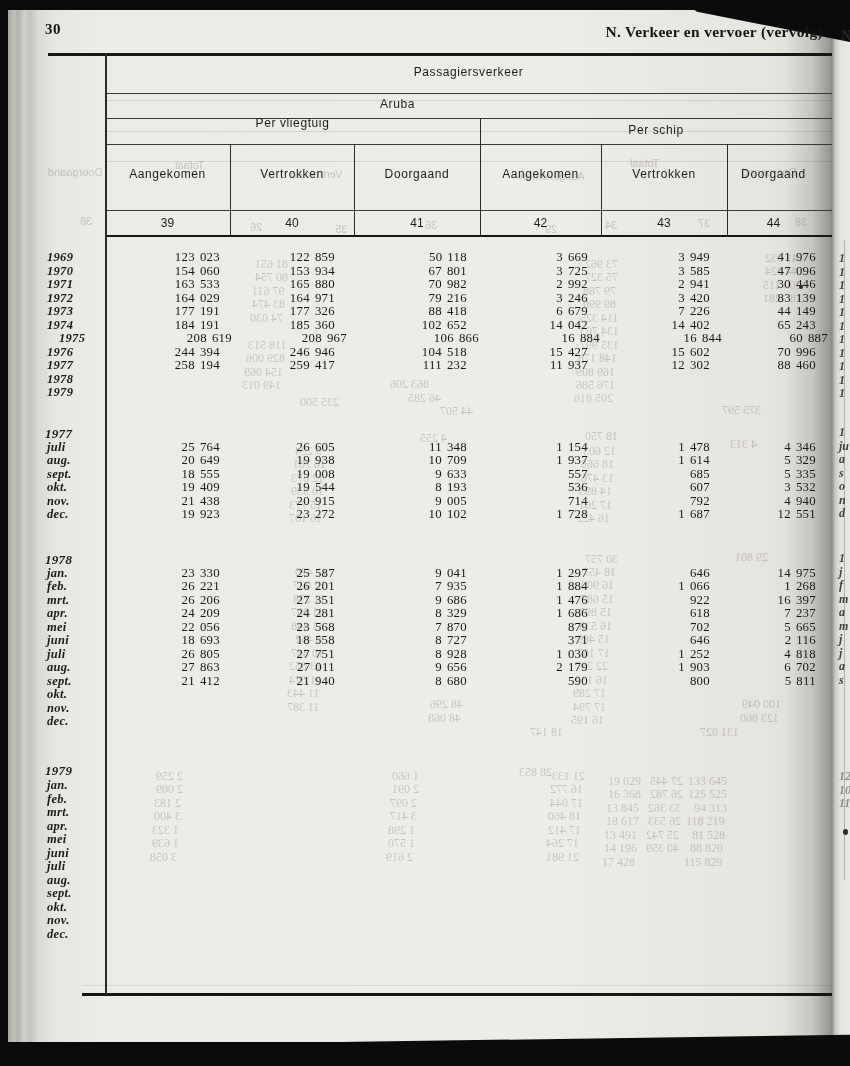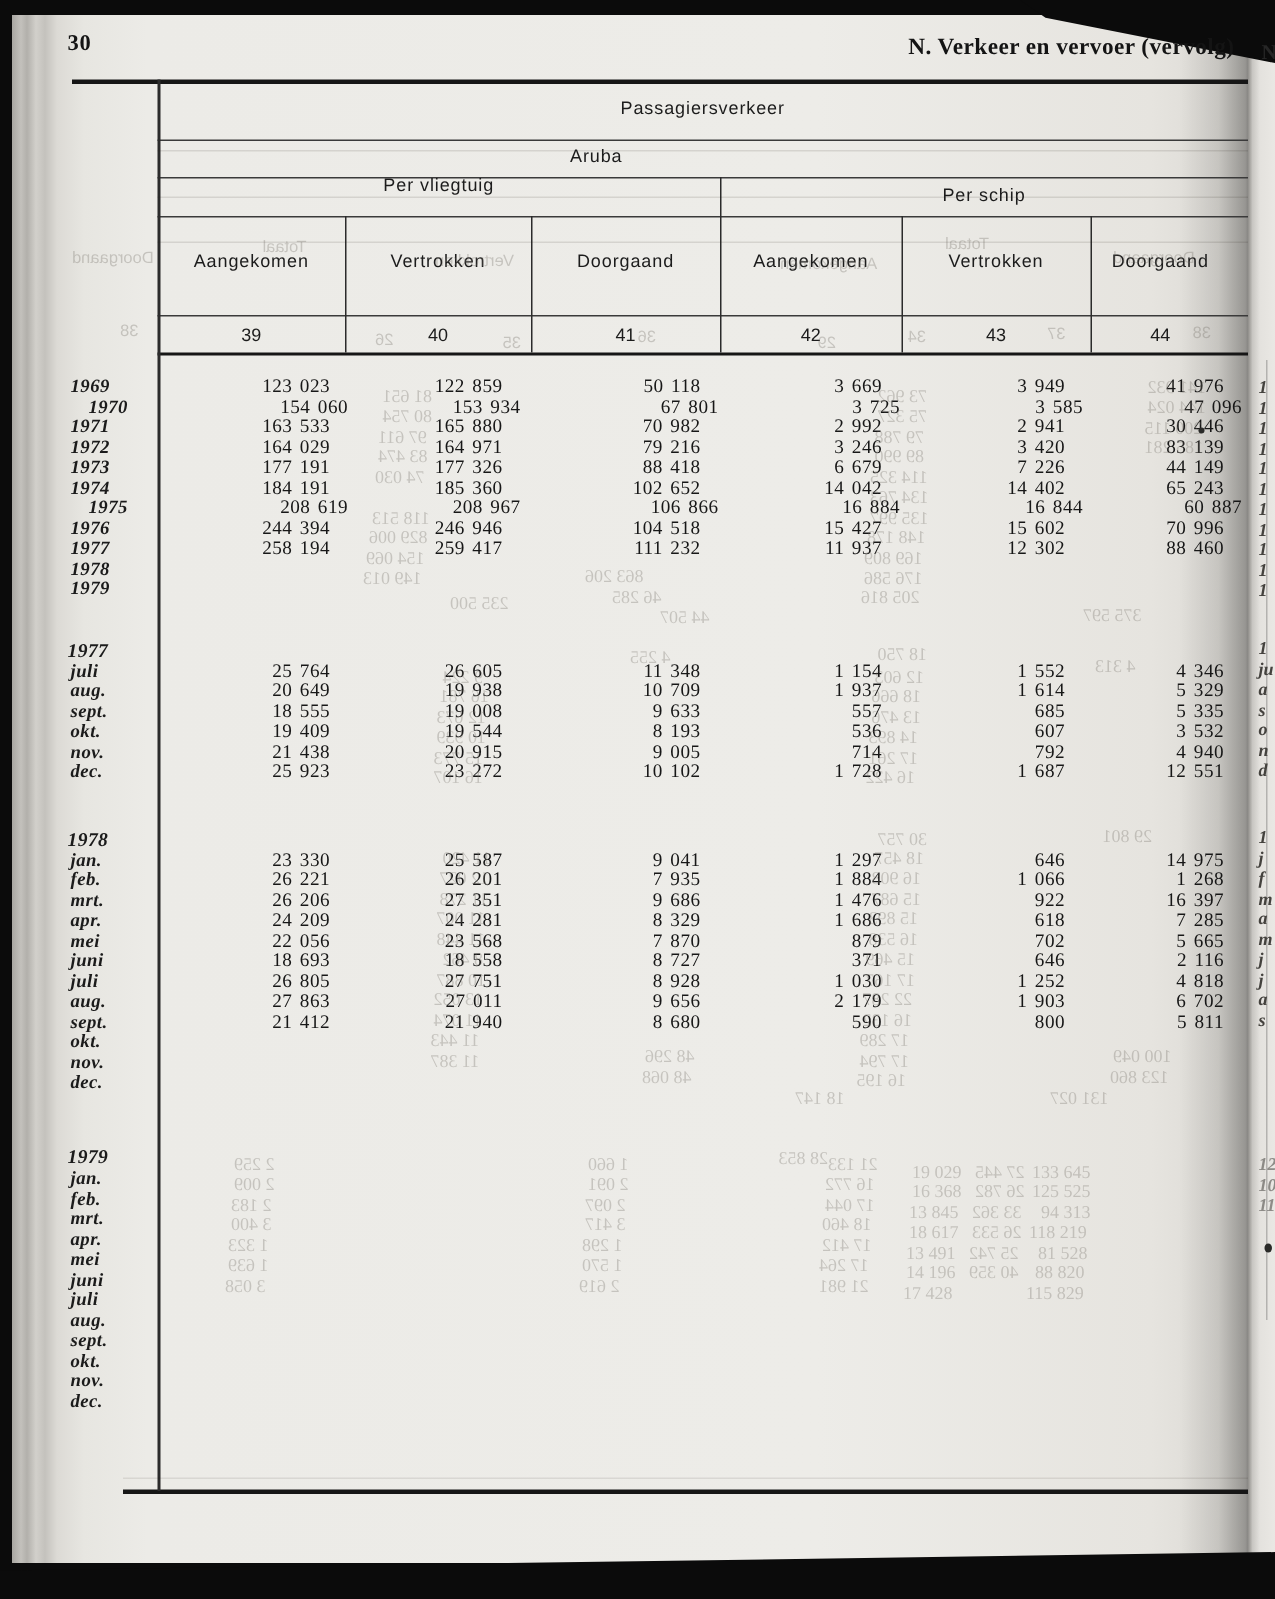--- a/index.html
+++ b/index.html
@@ -117,21 +117,21 @@
 <div id="tbody">
     <div class="row" style="left: 45px; top: 250px; width: 775px;">
       <span class="stub">1969</span>
       <span class="val">123 023</span>
       <span class="val">122 859</span>
       <span class="val">50 118</span>
       <span class="val">3 669</span>
       <span class="val">3 949</span>
       <span class="val">41 976</span>
     </div>
-    <div class="row" style="left: 45px; top: 263.5px; width: 775px; margin-left: 12px;">
+    <div class="row" style="left: 45px; top: 263.5px; width: 775px;">
       <span class="stub">1970</span>
       <span class="val">154 060</span>
       <span class="val">153 934</span>
       <span class="val">67 801</span>
       <span class="val">3 725</span>
       <span class="val">3 585</span>
       <span class="val">47 096</span>
     </div>
     <div class="row" style="left: 45px; top: 277px; width: 775px;">
       <span class="stub">1971</span>
@@ -214,21 +214,21 @@
       <span class="val"></span>
       <span class="val"></span>
     </div>
     <div class="sec-label" style="left: 45px; top: 426px;">1977</div>
     <div class="row" style="left: 45px; top: 439.5px; width: 775px;">
       <span class="stub">juli</span>
       <span class="val">25 764</span>
       <span class="val">26 605</span>
       <span class="val">11 348</span>
       <span class="val">1 154</span>
-      <span class="val">1 552</span>
+      <span class="val">1 478</span>
       <span class="val">4 346</span>
     </div>
     <div class="row" style="left: 45px; top: 453px; width: 775px;">
       <span class="stub">aug.</span>
       <span class="val">20 649</span>
       <span class="val">19 938</span>
       <span class="val">10 709</span>
       <span class="val">1 937</span>
       <span class="val">1 614</span>
       <span class="val">5 329</span>
@@ -255,21 +255,21 @@
       <span class="stub">nov.</span>
       <span class="val">21 438</span>
       <span class="val">20 915</span>
       <span class="val">9 005</span>
       <span class="val">714</span>
       <span class="val">792</span>
       <span class="val">4 940</span>
     </div>
     <div class="row" style="left: 45px; top: 507px; width: 775px;">
       <span class="stub">dec.</span>
-      <span class="val">25 923</span>
+      <span class="val">19 923</span>
       <span class="val">23 272</span>
       <span class="val">10 102</span>
       <span class="val">1 728</span>
       <span class="val">1 687</span>
       <span class="val">12 551</span>
     </div>
     <div class="sec-label" style="left: 45px; top: 552px;">1978</div>
     <div class="row" style="left: 45px; top: 565.5px; width: 775px;">
       <span class="stub">jan.</span>
       <span class="val">23 330</span>
@@ -297,21 +297,21 @@
       <span class="val">922</span>
       <span class="val">16 397</span>
     </div>
     <div class="row" style="left: 45px; top: 606px; width: 775px;">
       <span class="stub">apr.</span>
       <span class="val">24 209</span>
       <span class="val">24 281</span>
       <span class="val">8 329</span>
       <span class="val">1 686</span>
       <span class="val">618</span>
-      <span class="val">7 285</span>
+      <span class="val">7 237</span>
     </div>
     <div class="row" style="left: 45px; top: 619.5px; width: 775px;">
       <span class="stub">mei</span>
       <span class="val">22 056</span>
       <span class="val">23 568</span>
       <span class="val">7 870</span>
       <span class="val">879</span>
       <span class="val">702</span>
       <span class="val">5 665</span>
     </div>

